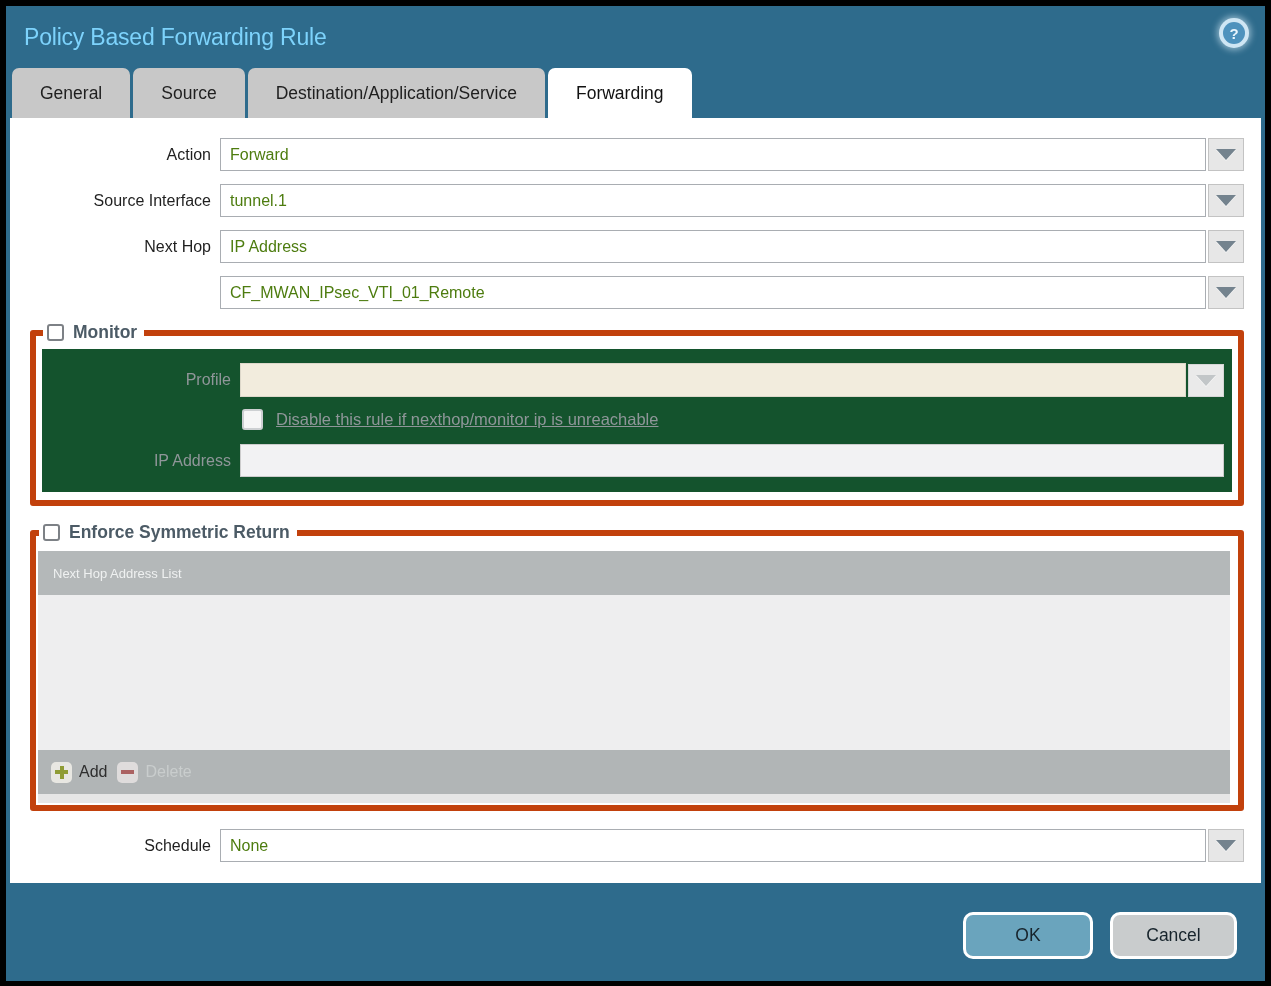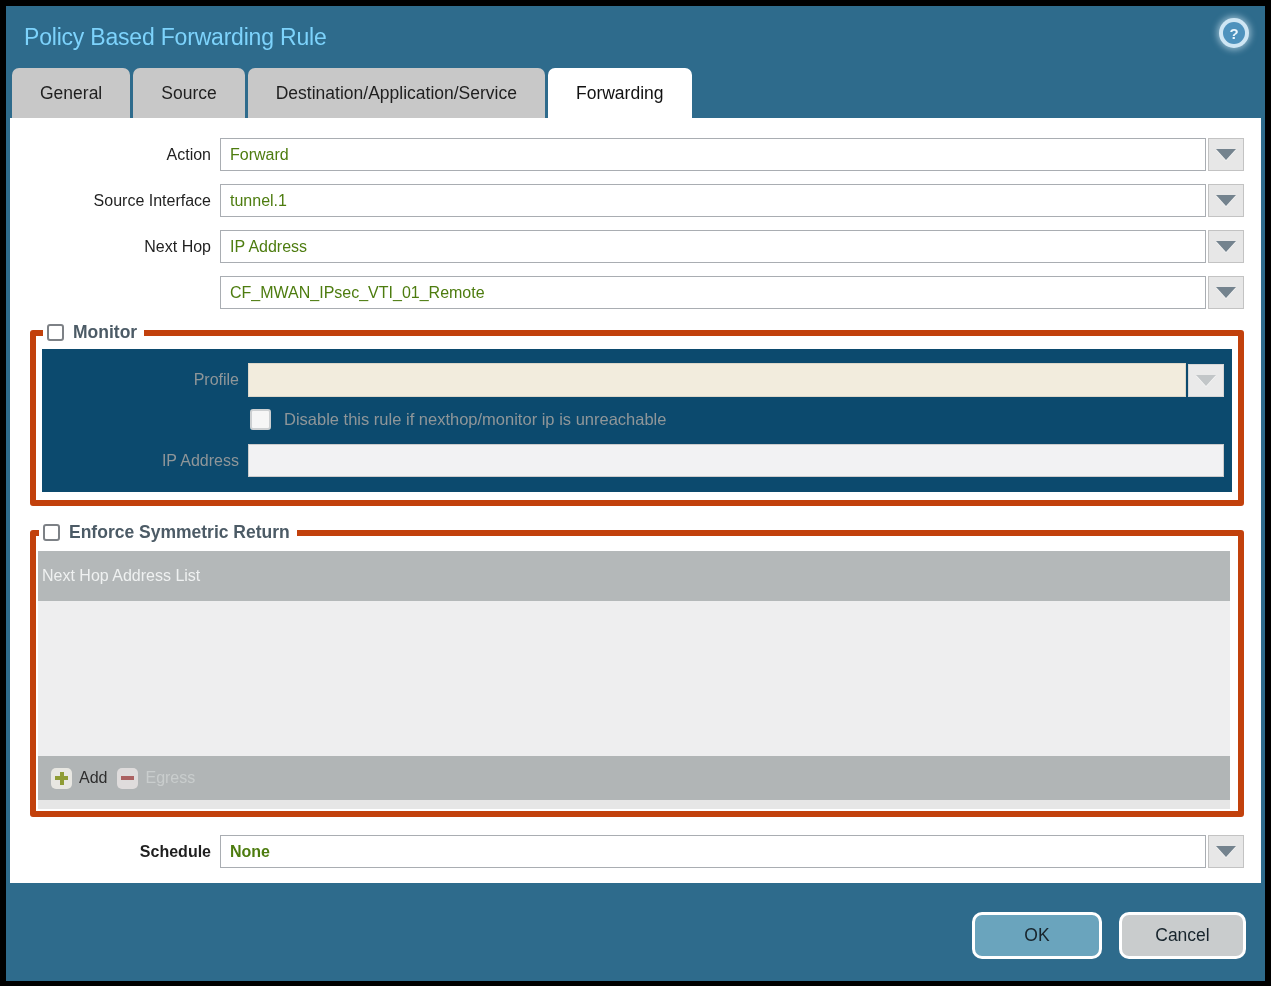--- a/index.html
+++ b/index.html
@@ -36,53 +36,53 @@
               border-top:11px solid #74838e; filter:drop-shadow(0 1px 0 rgba(255,255,255,.6)); }
   .dd-btn.disabled { background:#eaeaea; border-color:#d6d6d6; }
   .dd-btn.disabled .dd-arrow { border-top-color:#c2c6c8; }
 
   
   fieldset { border:6px solid #c2410c; border-radius:3px; margin:10px 17px 0 20px; padding:6px 6px 8px 6px; }
   legend { display:flex; align-items:center; gap:9px; padding:0 7px 0 4px; margin-left:1px; }
   legend .legend-text { color:#4c5b66; font-weight:bold; font-size:17.5px; }
   .checkbox { width:17px; height:17px; border:2px solid #7d8186; border-radius:3px; background:#fff; cursor:pointer; flex:none; }
 
-  .panel { background:#0c4a6e; padding:14px 8px 15px 8px; }
+  .panel { background:#14532d; padding:14px 8px 15px 0; }
   .panel .form-row { margin:0 0 12px 0; }
   .panel .form-row:last-child { margin-bottom:0; }
   .panel .form-label { width:198px; color:#8f9699; }
   .field-beige { flex:1; height:34px; background:#f2ecdd; border:1px solid #ddd8ca; }
   .field-disabled { flex:1; height:33px; background:#f2f2f3; border:1px solid #cccccc; }
   .chk-row { display:flex; align-items:center; margin:2px 0 14px 200px; }
   .checkbox-lg { width:21px; height:21px; border:2px solid #cdd0d2; border-radius:3px; background:#f6f6f6; cursor:pointer; flex:none; }
-  .chk-label { margin-left:13px; font-size:16.5px; color:#8f9699; }
+  .chk-label { margin-left:13px; font-size:16.5px; color:#8f9699;text-decoration:underline; }
 
   
   fieldset.symret { margin-top:16px; padding:8px 8px 2px 2px; }
   .nh-table { margin-left:0; }
-  .nh-header { height:50px; background:#b4b8b9; display:flex; align-items:center; padding-left:4px;
-               color:#eff1f1; font-size:16px; }
+  .nh-header { height:44px; background:#b4b8b9; display:flex; align-items:center; padding-left:15px;
+               color:#eff1f1; font-size:13px; }
   .nh-body { height:155px; background:#eeeeef; }
   .nh-bar { height:44px; background:#b1b5b6; display:flex; align-items:center; gap:10px; padding-left:13px; }
   .nh-strip { height:9px; background:#e6e6e6; }
   .tbl-btn { display:flex; align-items:center; gap:7px; cursor:pointer; }
   .icon-sq { width:21px; height:21px; border-radius:5px; position:relative; flex:none; }
   .icon-add { background:#e8e7e2; }
   .icon-add::before { content:""; position:absolute; left:4px; top:8.5px; width:13px; height:4px; background:#8f9c35; }
   .icon-add::after  { content:""; position:absolute; left:8.5px; top:4px; width:4px; height:13px; background:#8f9c35; }
   .icon-del { background:#dfdcdc; }
   .icon-del::before { content:""; position:absolute; left:4px; top:8.5px; width:13px; height:4px; background:#ab6262; }
   .tbl-btn .lbl { font-size:16px; color:#2e2e2e; }
   .tbl-btn.disabled .lbl { color:#c9cdcd; }
 
-  .schedule-row { margin-top:18px;font-weight:bold; }
+  .schedule-row { margin-top:18px; }
 
   
   .footer { height:98px; display:flex; justify-content:flex-end; align-items:flex-start; gap:17px;
-            padding:29px 19px 0 0; }
+            padding:29px 28px 0 0; }
   .btn { height:47px; border-radius:10px; border:3px solid #ffffff; font-size:17.5px; color:#17242c;
          display:flex; align-items:center; justify-content:center; cursor:pointer;
          font-family:"Liberation Sans", sans-serif; }
   .btn-ok { width:130px; background:#6aa4bd; }
   .btn-cancel { width:127px; background:#c9cccd; }
 </style>
 </head>
 <body>
 
 <div class="window">
@@ -167,21 +167,21 @@
       <div class="nh-table">
         <div class="nh-header">Next Hop Address List</div>
         <div class="nh-body"></div>
         <div class="nh-bar">
           <div class="tbl-btn">
             <div class="icon-sq icon-add"></div>
             <div class="lbl">Add</div>
           </div>
           <div class="tbl-btn disabled">
             <div class="icon-sq icon-del"></div>
-            <div class="lbl">Egress</div>
+            <div class="lbl">Delete</div>
           </div>
         </div>
         <div class="nh-strip"></div>
       </div>
     </fieldset>
 
     <div class="form-row schedule-row">
       <div class="form-label">Schedule</div>
       <div class="field">None</div>
       <div class="dd-btn">

